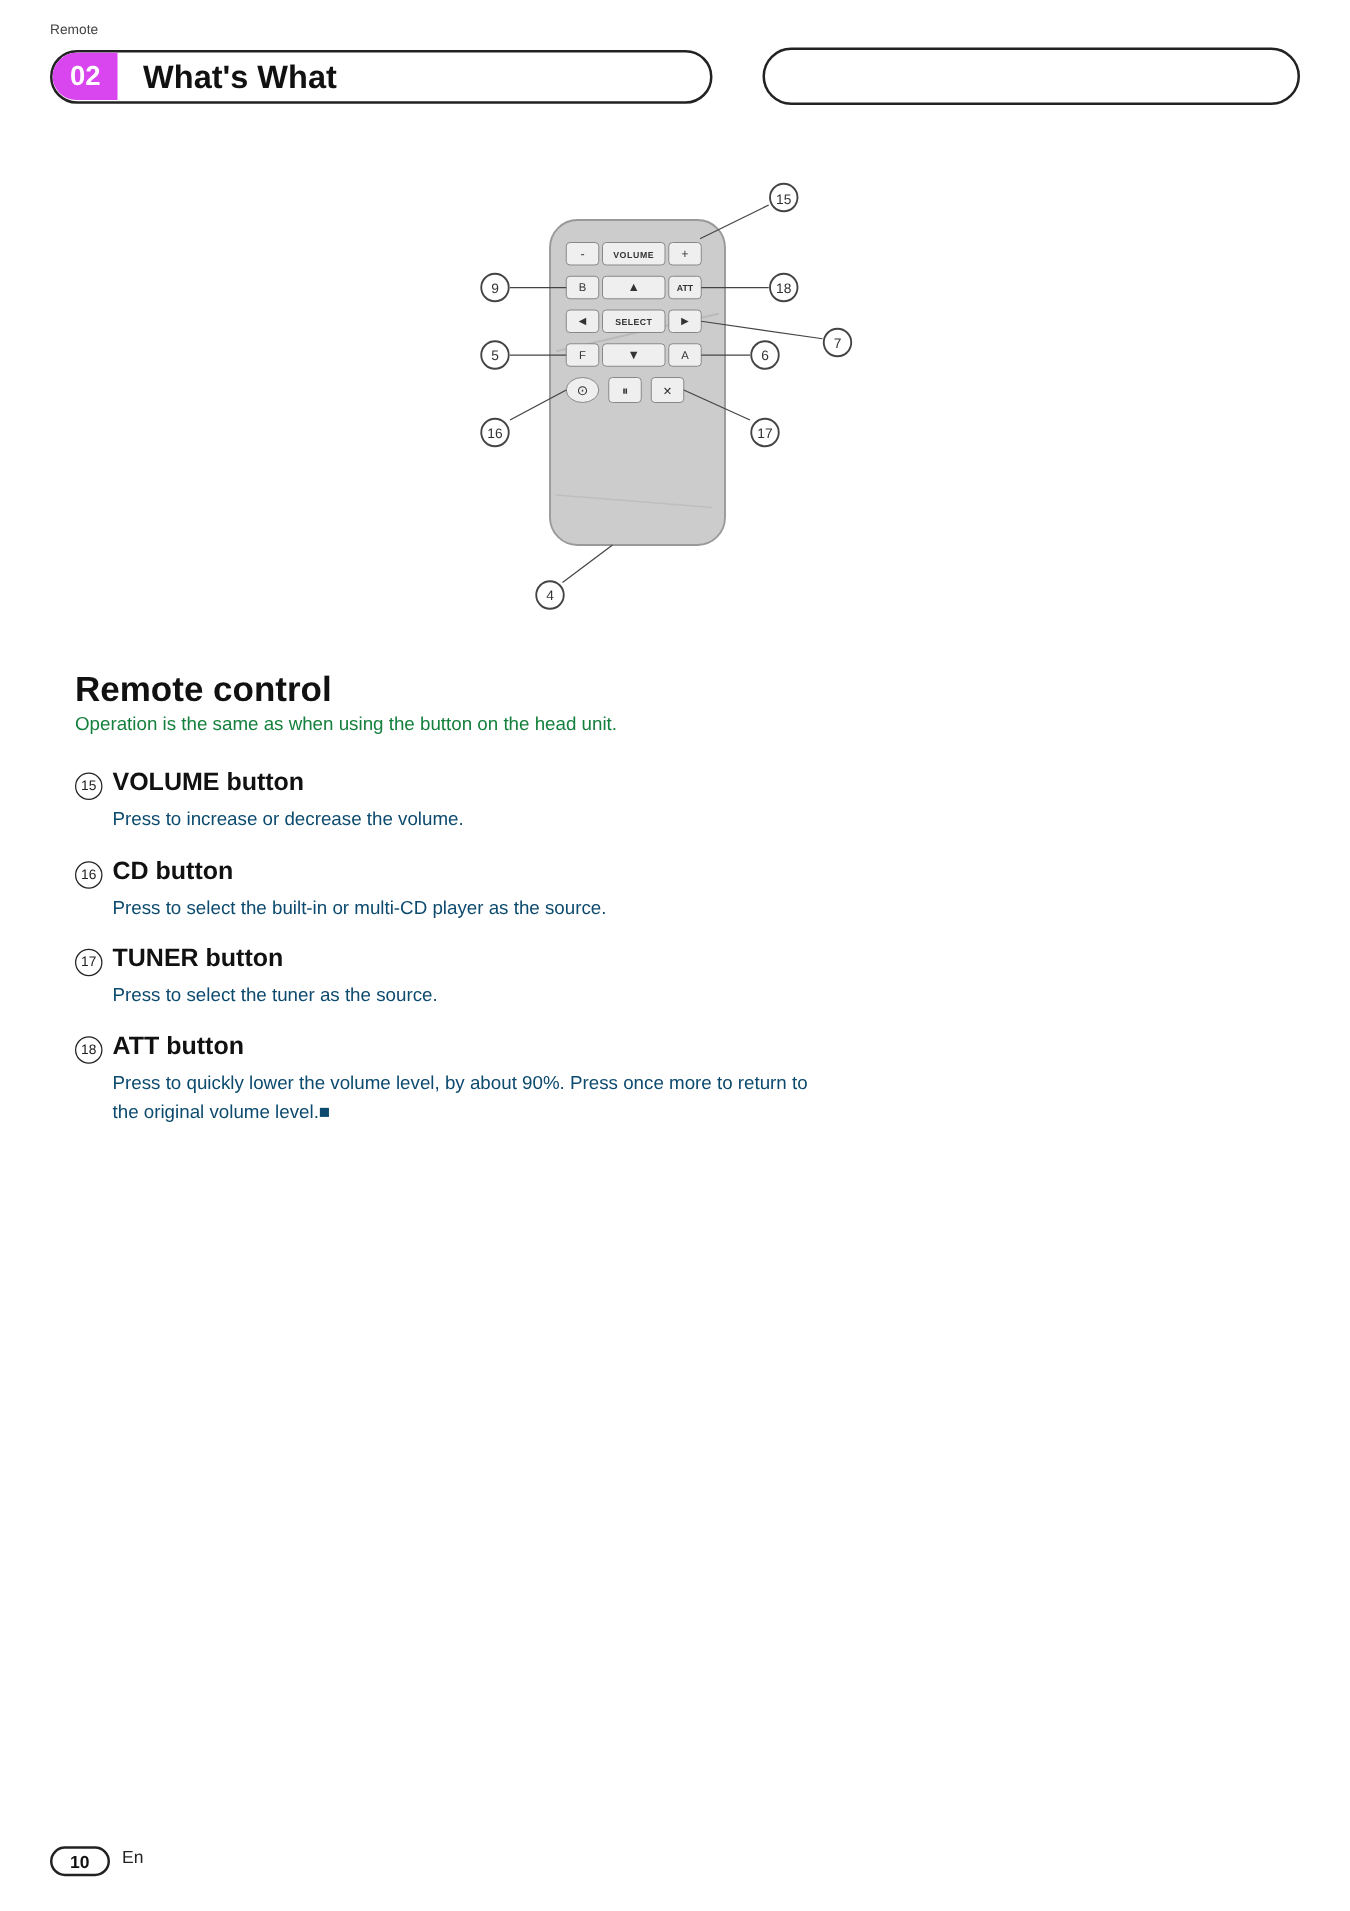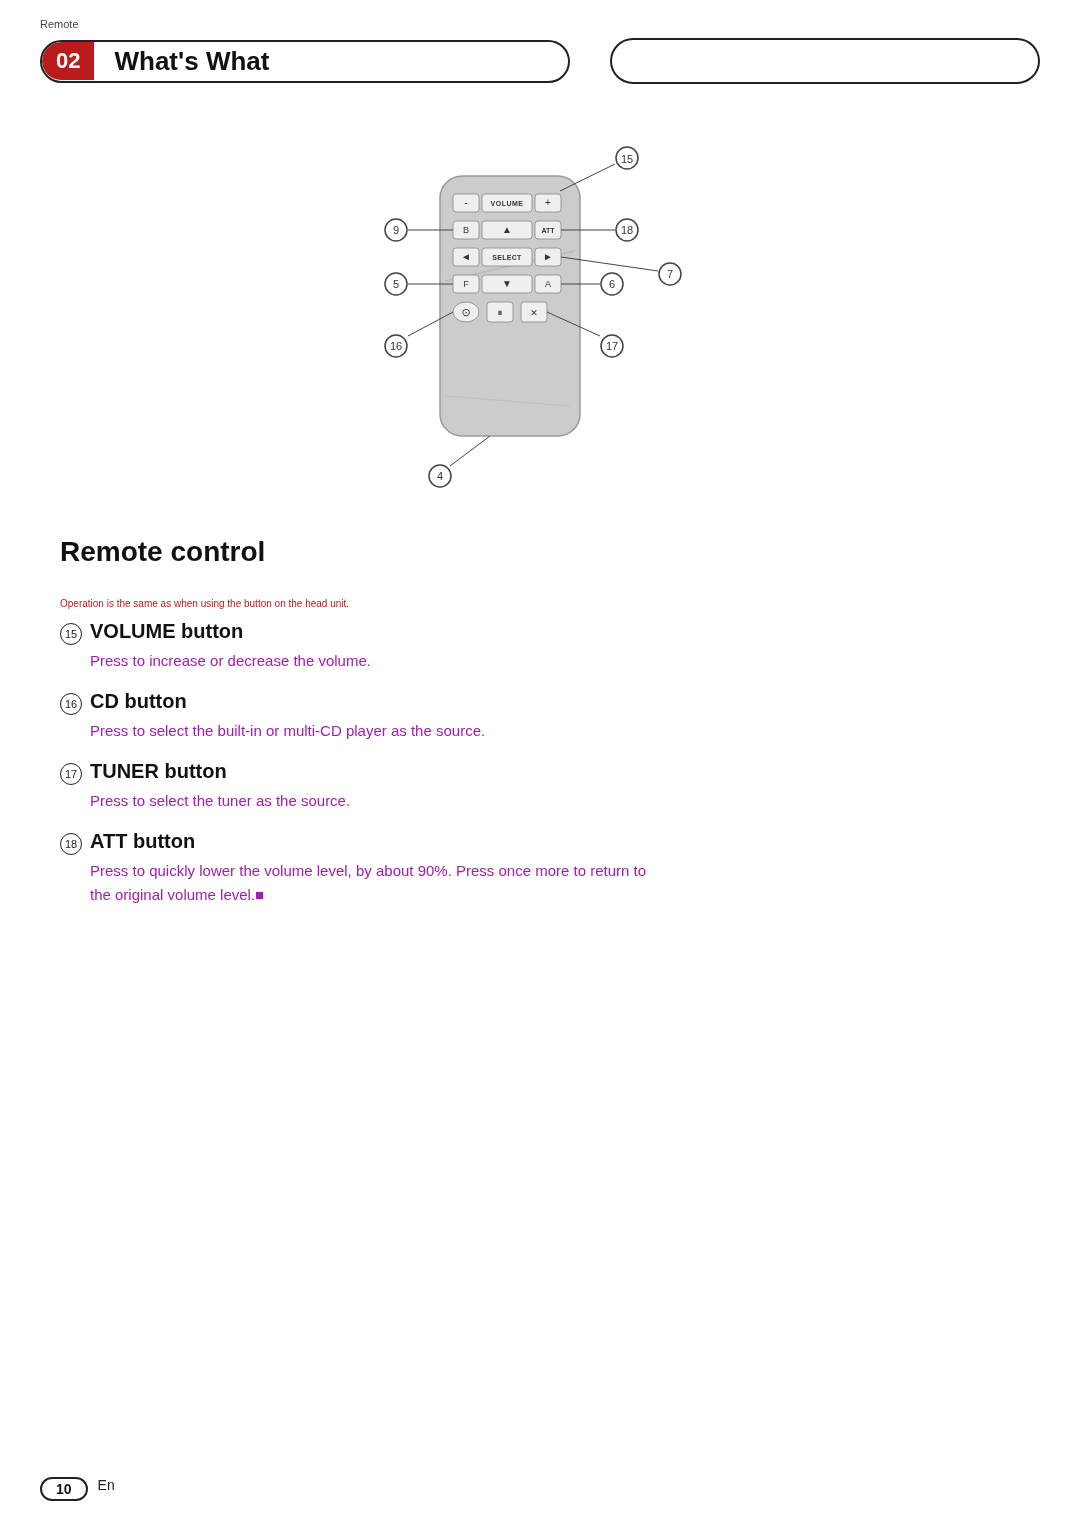--- a/index.html
+++ b/index.html
@@ -29,21 +29,21 @@
     .header-badge {
       display: flex;
       align-items: center;
       border: 2px solid #222;
       border-radius: 28px;
       overflow: hidden;
       margin-top: 28px;
       width: 530px;
     }
     .header-number {
-      background: #b91c1c;
+      background: #d946ef;
       color: #fff;
       font-size: 22px;
       font-weight: bold;
       padding: 6px 14px;
       border-radius: 22px 0 0 22px;
     }
     .header-title {
       font-size: 26px;
       font-weight: bold;
       padding: 4px 20px;
@@ -72,28 +72,28 @@
       height: 380px;
     }
 
     
 
     
     .section-title {
       font-size: 28px;
       font-weight: bold;
       color: #111;
-      margin-bottom: 28px;
+      margin-bottom: 0;
     }
 
     .intro-text {
-      font-size: 10px;
+      font-size: 15px;
       line-height: 1.55;
-      color: #b91c1c;
-      margin-bottom: 8px;
+      color: #15803d;
+      margin-bottom: 24px;
       max-width: 560px;
     }
 
     .item-block {
       margin-bottom: 18px;
     }
 
     .item-heading {
       display: flex;
       align-items: baseline;
@@ -117,21 +117,21 @@
 
     .item-label {
       font-size: 20px;
       font-weight: bold;
       color: #111;
     }
 
     .item-desc {
       font-size: 15px;
       line-height: 1.55;
-      color: #a21caf;
+      color: #0c4a6e;
       margin-left: 30px;
       max-width: 560px;
     }
 
     
     .footer {
       position: absolute;
       bottom: 28px;
       left: 40px;
       display: flex;

